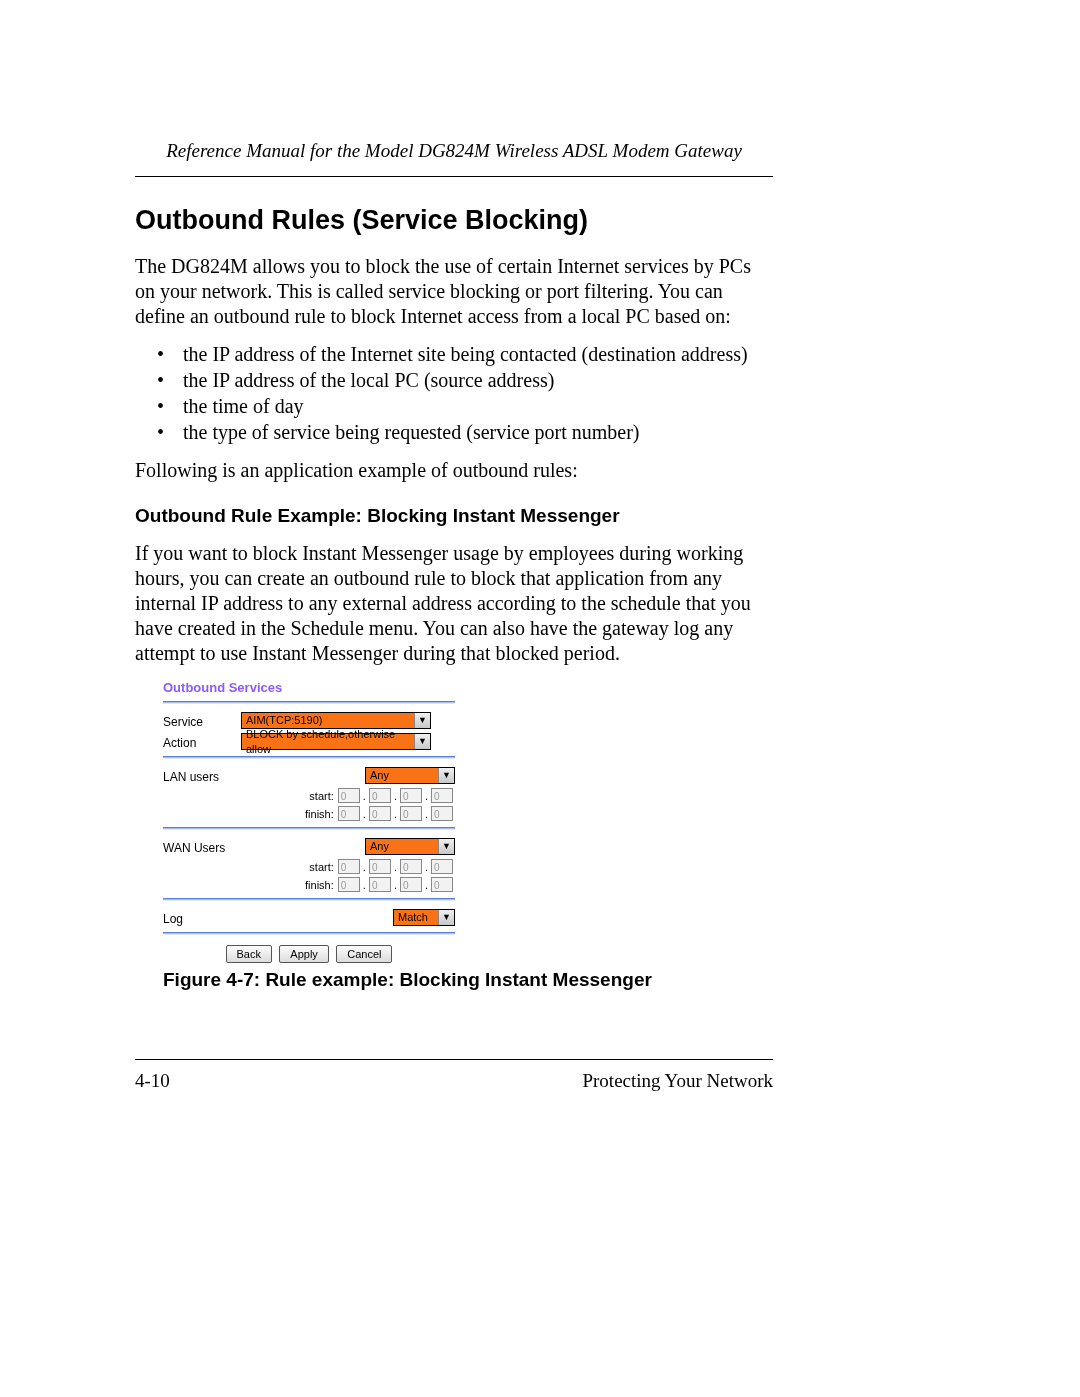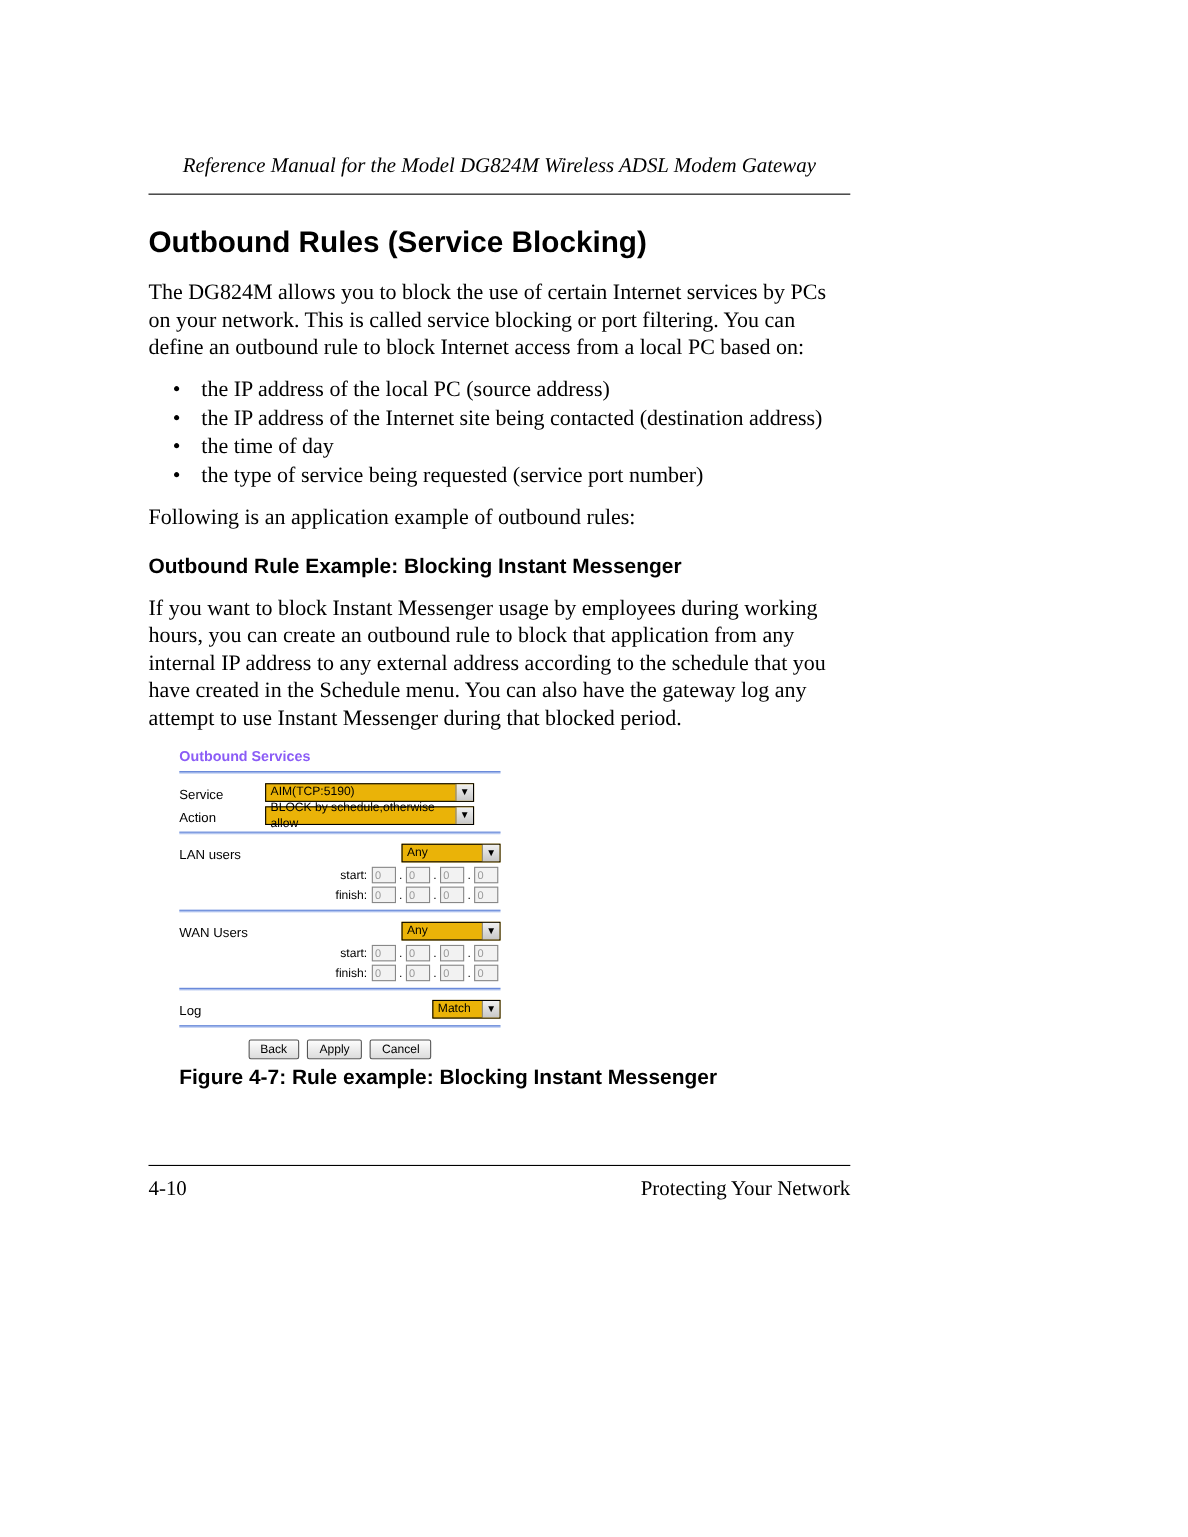--- a/index.html
+++ b/index.html
@@ -113,21 +113,21 @@
   }
   .ui-label {
     width: 78px;
     flex: 0 0 78px;
   }
   .ui-select {
     display: inline-flex;
     align-items: center;
     justify-content: space-between;
     border: 1px solid #000;
-    background: #eab308;
+    background: #f97316;
     height: 17px;
     box-sizing: border-box;
     padding: 0 0 0 4px;
     font-size: 11px;
     line-height: 15px;
   }
   .ui-select.wide { width: 190px; }
   .ui-select.med  { width: 90px; margin-left: auto; }
   .ui-select.log  { width: 62px; margin-left: auto; }
   .dd-arrow {
@@ -190,22 +190,22 @@
 <div class="page">
 
   <div class="running-header">Reference Manual for the Model DG824M Wireless ADSL Modem Gateway</div>
   <hr class="hr-top">
 
   <h2 class="section-title">Outbound Rules (Service Blocking)</h2>
 
   <p class="body">The DG824M allows you to block the use of certain Internet services by PCs on your network. This is called service blocking or port filtering. You can define an outbound rule to block Internet access from a local PC based on:</p>
 
   <ul class="bullets">
+    <li>the IP address of the Internet site being contacted (destination address)</li>
     <li>the IP address of the local PC (source address)</li>
-    <li>the IP address of the Internet site being contacted (destination address)</li>
     <li>the time of day</li>
     <li>the type of service being requested (service port number)</li>
   </ul>
 
   <p class="body">Following is an application example of outbound rules:</p>
 
   <h3 class="subheading">Outbound Rule Example: Blocking Instant Messenger</h3>
 
   <p class="body">If you want to block Instant Messenger usage by employees during working hours, you can create an outbound rule to block that application from any internal IP address to any external address according to the schedule that you have created in the Schedule menu. You can also have the gateway log any attempt to use Instant Messenger during that blocked period.</p>
 

